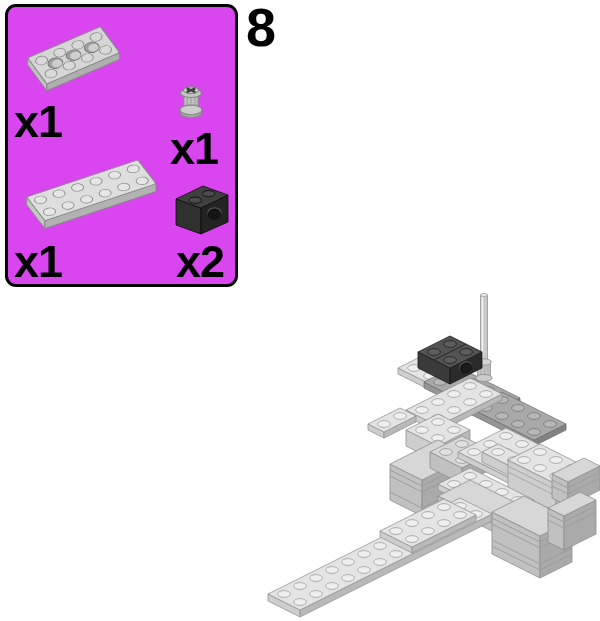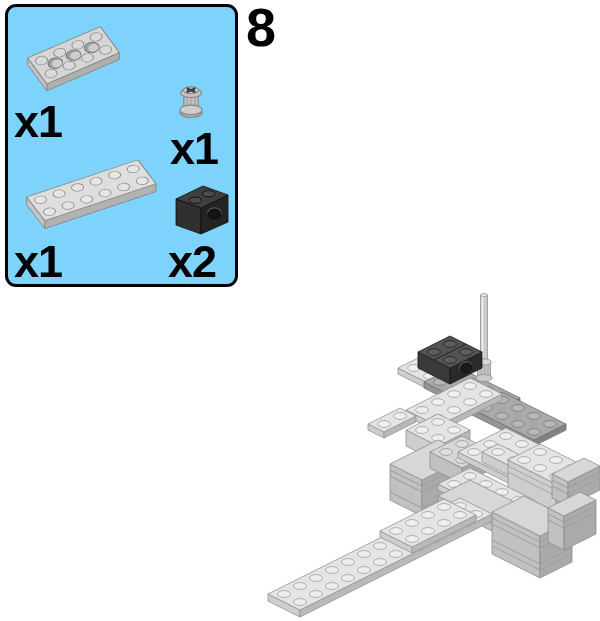--- a/index.html
+++ b/index.html
@@ -1,31 +1,31 @@
 <!DOCTYPE html>
 <html><head>
 <meta charset="utf-8">
 <style>
   html,body{margin:0;padding:0;background:#ffffff;}
   .page{position:relative;width:600px;height:621px;background:#ffffff;overflow:hidden;
         font-family:"Liberation Sans",sans-serif;}
   .model-svg{position:absolute;left:0;top:0;width:600px;height:621px;opacity:.97;}
   .parts-box{position:absolute;left:5px;top:4px;width:233px;height:283px;box-sizing:border-box;
-             border:3px solid #000;border-radius:11px;background:#7dd3fc;}
+             border:3px solid #000;border-radius:11px;background:#d946ef;}
   .part{position:absolute;}
   .p1{left:2px;top:3px;width:118px;height:92px;}
   .p2{left:163px;top:76px;width:40px;height:44px;}
   .p3{left:3px;top:144px;width:152px;height:92px;}
   .p4{left:162px;top:172px;width:66px;height:62px;}
   .qty{position:absolute;font-weight:700;font-size:45px;line-height:1;color:#000;
        letter-spacing:-1px;font-family:"Liberation Sans",sans-serif;}
   .q1{left:6px;top:92px;}
   .q2{left:162px;top:119px;}
   .q3{left:6px;top:232px;}
-  .q4{left:160px;top:232px;}
+  .q4{left:168px;top:232px;}
   .step-number{position:absolute;left:246px;top:0px;font-weight:700;font-size:54px;line-height:1;
                color:#000;font-family:"Liberation Sans",sans-serif;}
 </style>
 </head>
 <body>
 
 <div class="page">
 
   <svg id="model-svg" class="model-svg" viewBox="0 0 600 621">
       <polygon points="398,368 430,384 430,390 398,374" fill="#cdcdcd" stroke="#8f8f8f" stroke-width="0.8" stroke-linejoin="round"></polygon>

